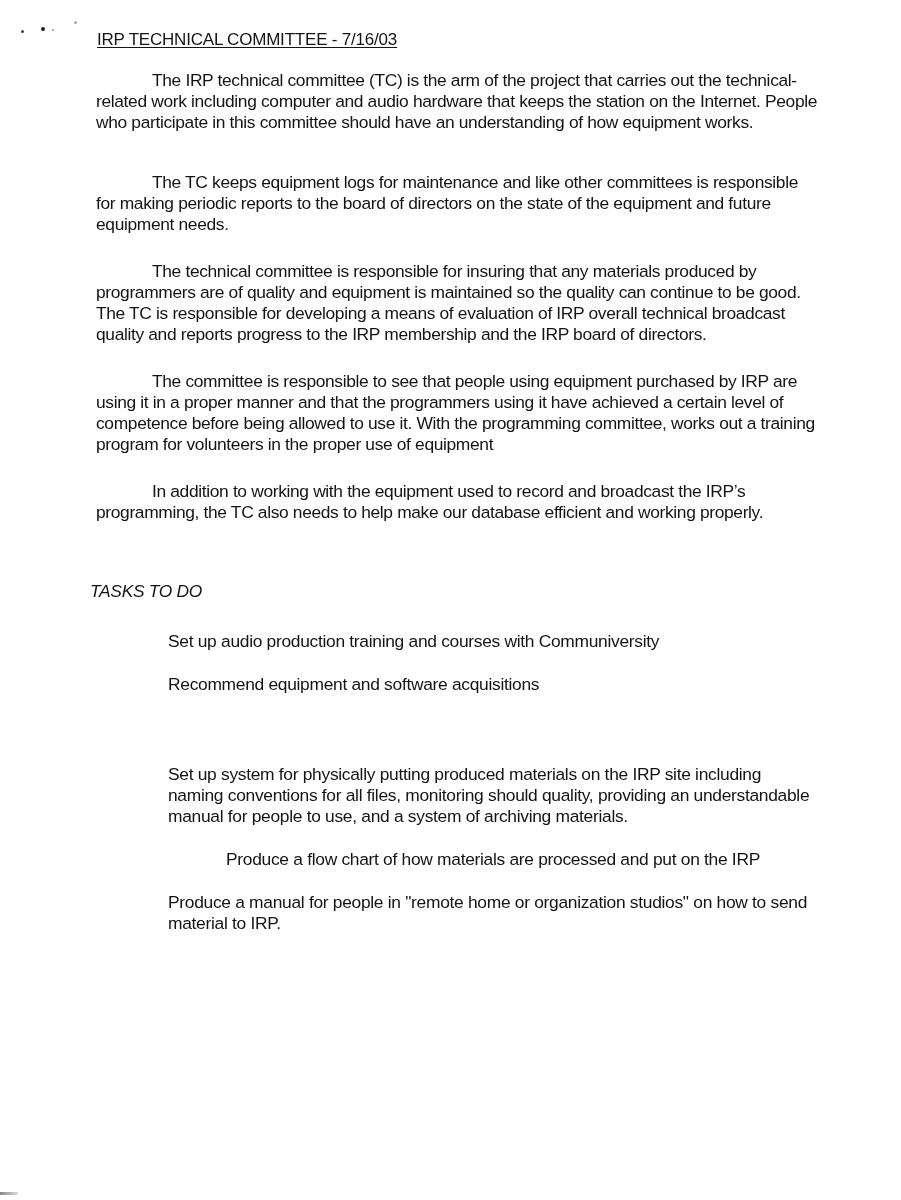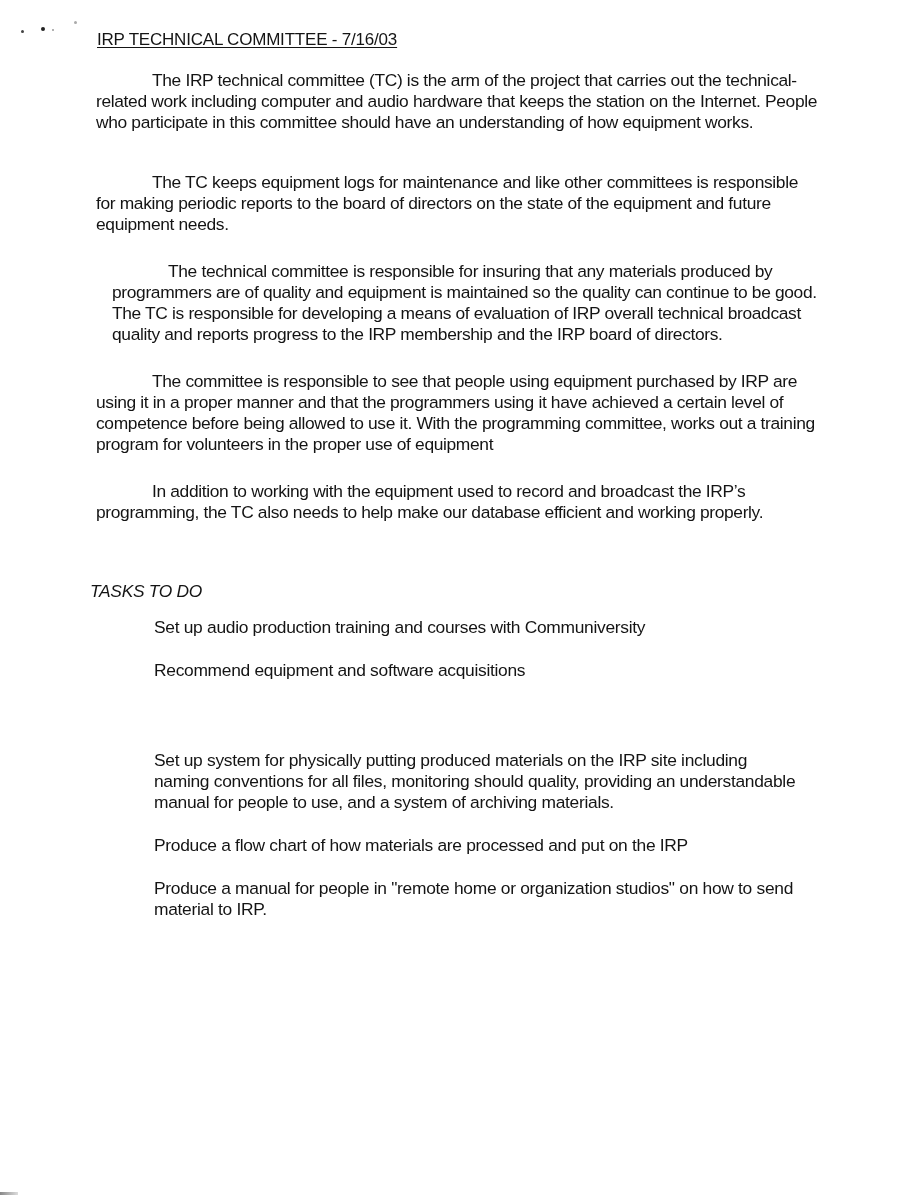--- a/index.html
+++ b/index.html
@@ -55,21 +55,21 @@
       letter-spacing: -0.3px;
       white-space: nowrap;
     }
     .task {
       position: absolute;
       left: 152px;
       width: 650px;
       font-size: 17.4px;
       line-height: 21px;
       letter-spacing: -0.3px;
-      margin: 2px;
+      margin: 16px;
     }
     .scan-edge {
       position: absolute;
       left: 0;
       top: 1192px;
       width: 18px;
       height: 3px;
       background: linear-gradient(90deg, #888, #ddd);
     }
   </style>
@@ -80,26 +80,26 @@
 
   <span class="speck" style="left:21px;top:30px;width:3px;height:3px;"></span>
   <span class="speck" style="left:41px;top:27px;width:4px;height:4px;background:#222;"></span>
   <span class="speck" style="left:52px;top:29px;width:2px;height:2px;background:#999;"></span>
   <span class="speck" style="left:74px;top:21px;width:3px;height:3px;background:#aaa;"></span>
 
   <div class="title">IRP TECHNICAL COMMITTEE - 7/16/03</div>
 
   <p class="para" style="top:172px;">The TC keeps equipment logs for maintenance and like other committees is responsible for making periodic reports to the board of directors on the state of the equipment and future equipment needs.</p>
   <p class="para" style="top:70px;">The IRP technical committee (TC) is the arm of the project that carries out the technical-related work including computer and audio hardware that keeps the station on the Internet.  People who participate in this committee should have an understanding of how equipment works.</p>
-  <p class="para" style="top:261px;margin-left:16px;">The technical committee is responsible for insuring that any materials produced by programmers are of quality and equipment is maintained so the quality can continue to be good. The TC is responsible for developing a means of evaluation of IRP overall technical broadcast quality and reports progress to the IRP membership and the IRP board of directors.</p>
+  <p class="para" style="top:261px;">The technical committee is responsible for insuring that any materials produced by programmers are of quality and equipment is maintained so the quality can continue to be good. The TC is responsible for developing a means of evaluation of IRP overall technical broadcast quality and reports progress to the IRP membership and the IRP board of directors.</p>
   <p class="para" style="top:371px;">The committee is responsible to see that people using equipment purchased by IRP are using it in a proper manner and that the programmers using it have achieved a certain level of competence before being allowed to use it.  With the programming committee, works out a training program for volunteers in the proper use of equipment</p>
   <p class="para" style="top:481px;">In addition to working with the equipment used to record and broadcast the IRP’s programming, the TC also needs to help make our database efficient and working properly.</p>
 
   <div class="section-heading">TASKS TO DO</div>
 
   <p class="task" style="top:615px;">Set up audio production training and courses with Communiversity</p>
   <p class="task" style="top:658px;">Recommend equipment and software acquisitions</p>
   <p class="task" style="top:748px;">Set up system for physically putting produced materials on the IRP site including naming conventions for all files, monitoring should quality, providing an understandable manual for people to use, and a system of archiving materials.</p>
-  <p class="task" style="top:833px;">Produce a flow chart of how materials are processed and put on the IRP</p>
+  <p class="task" style="top:833px;text-align:center;">Produce a flow chart of how materials are processed and put on the IRP</p>
   <p class="task" style="top:876px;">Produce a manual for people in "remote home or organization studios" on how to send material  to IRP.</p>
 
   <div class="scan-edge"></div>
 </div>
 
 </body></html>

